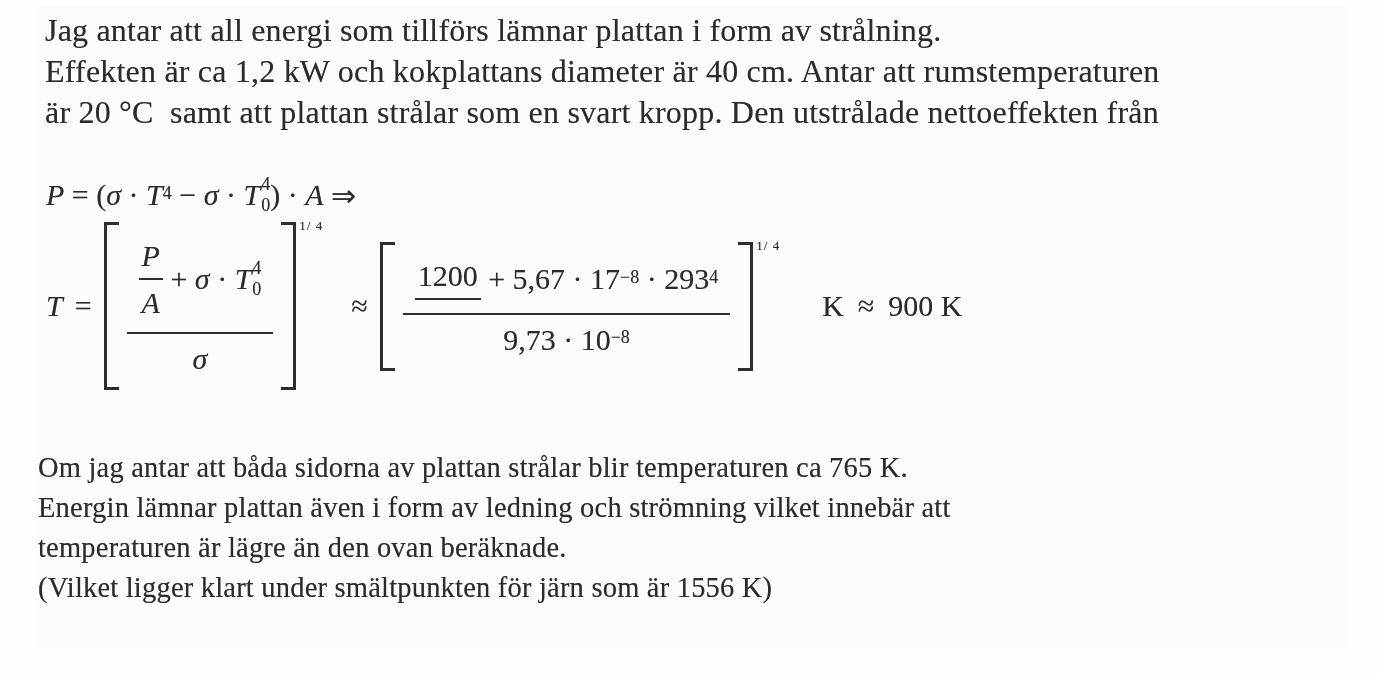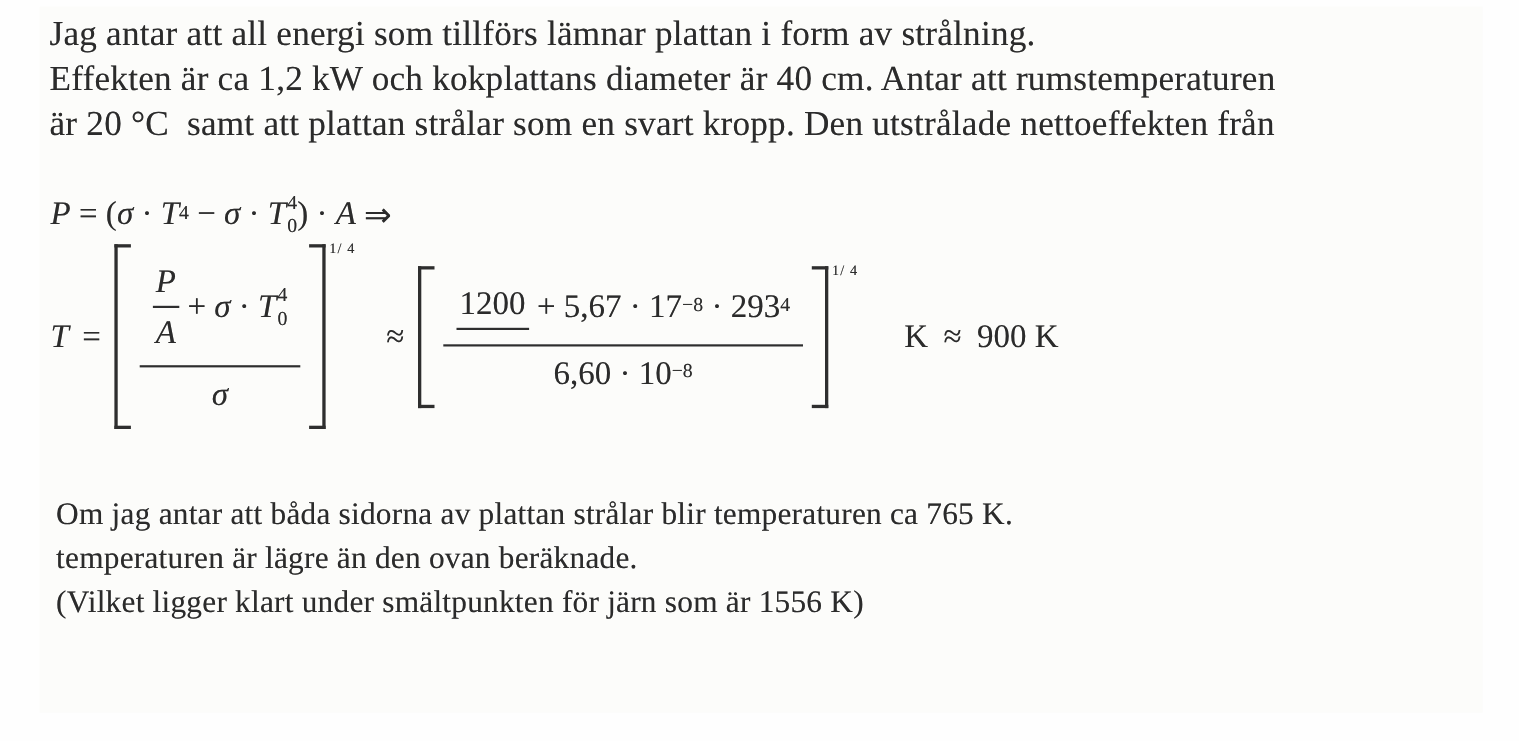--- a/index.html
+++ b/index.html
@@ -26,21 +26,21 @@
   .block { position: absolute; }
   .intro {
     left: 45px;
     top: 10px;
     font-size: 32px;
     line-height: 41px;
     letter-spacing: 0.2px;
     text-shadow: 0 0 0.6px rgba(30,30,30,0.45);
   }
   .outro {
-    left: 51px;
+    left: 38px;
     top: 448px;
     font-size: 28.5px;
     line-height: 40px;
     letter-spacing: 0.2px;
     text-shadow: 0 0 0.6px rgba(30,30,30,0.45);
   }
   .eq1 {
     left: 46px;
     top: 172px;
     font-size: 30px;
@@ -218,33 +218,34 @@
             <span class="mf-num">1200</span>
             <span class="mf-bar"></span>
           </span>
           <span class="run"> + 5,67 · 17</span>
           <sup class="sp">−8</sup>
           <span class="run"> · 293</span>
           <sup class="sp">4</sup>
         </span>
         <span class="fr-bar"></span>
         <span class="fr-den">
-          <span class="run">6,60 · 10</span>
+          <span class="run">9,73 · 10</span>
           <sup class="sp">−8</sup>
         </span>
       </span>
     </span>
     <span class="br br-r"></span>
     <span class="br-exp">1/ 4</span>
   </span>
 
   <span class="eq-tail">
     <span class="run">K</span>
     <span class="run">≈</span>
     <span class="run">900 K</span>
   </span>
 </div>
 
 <div class="block outro">
   <div class="text-line">Om jag antar att båda sidorna av plattan strålar blir temperaturen ca 765 K.</div>
+  <div class="text-line">Energin lämnar plattan även i form av ledning och strömning vilket innebär att</div>
   <div class="text-line">temperaturen är lägre än den ovan beräknade.</div>
   <div class="text-line">(Vilket ligger klart under smältpunkten för järn som är 1556 K)</div>
 </div>
 
 </body></html>

